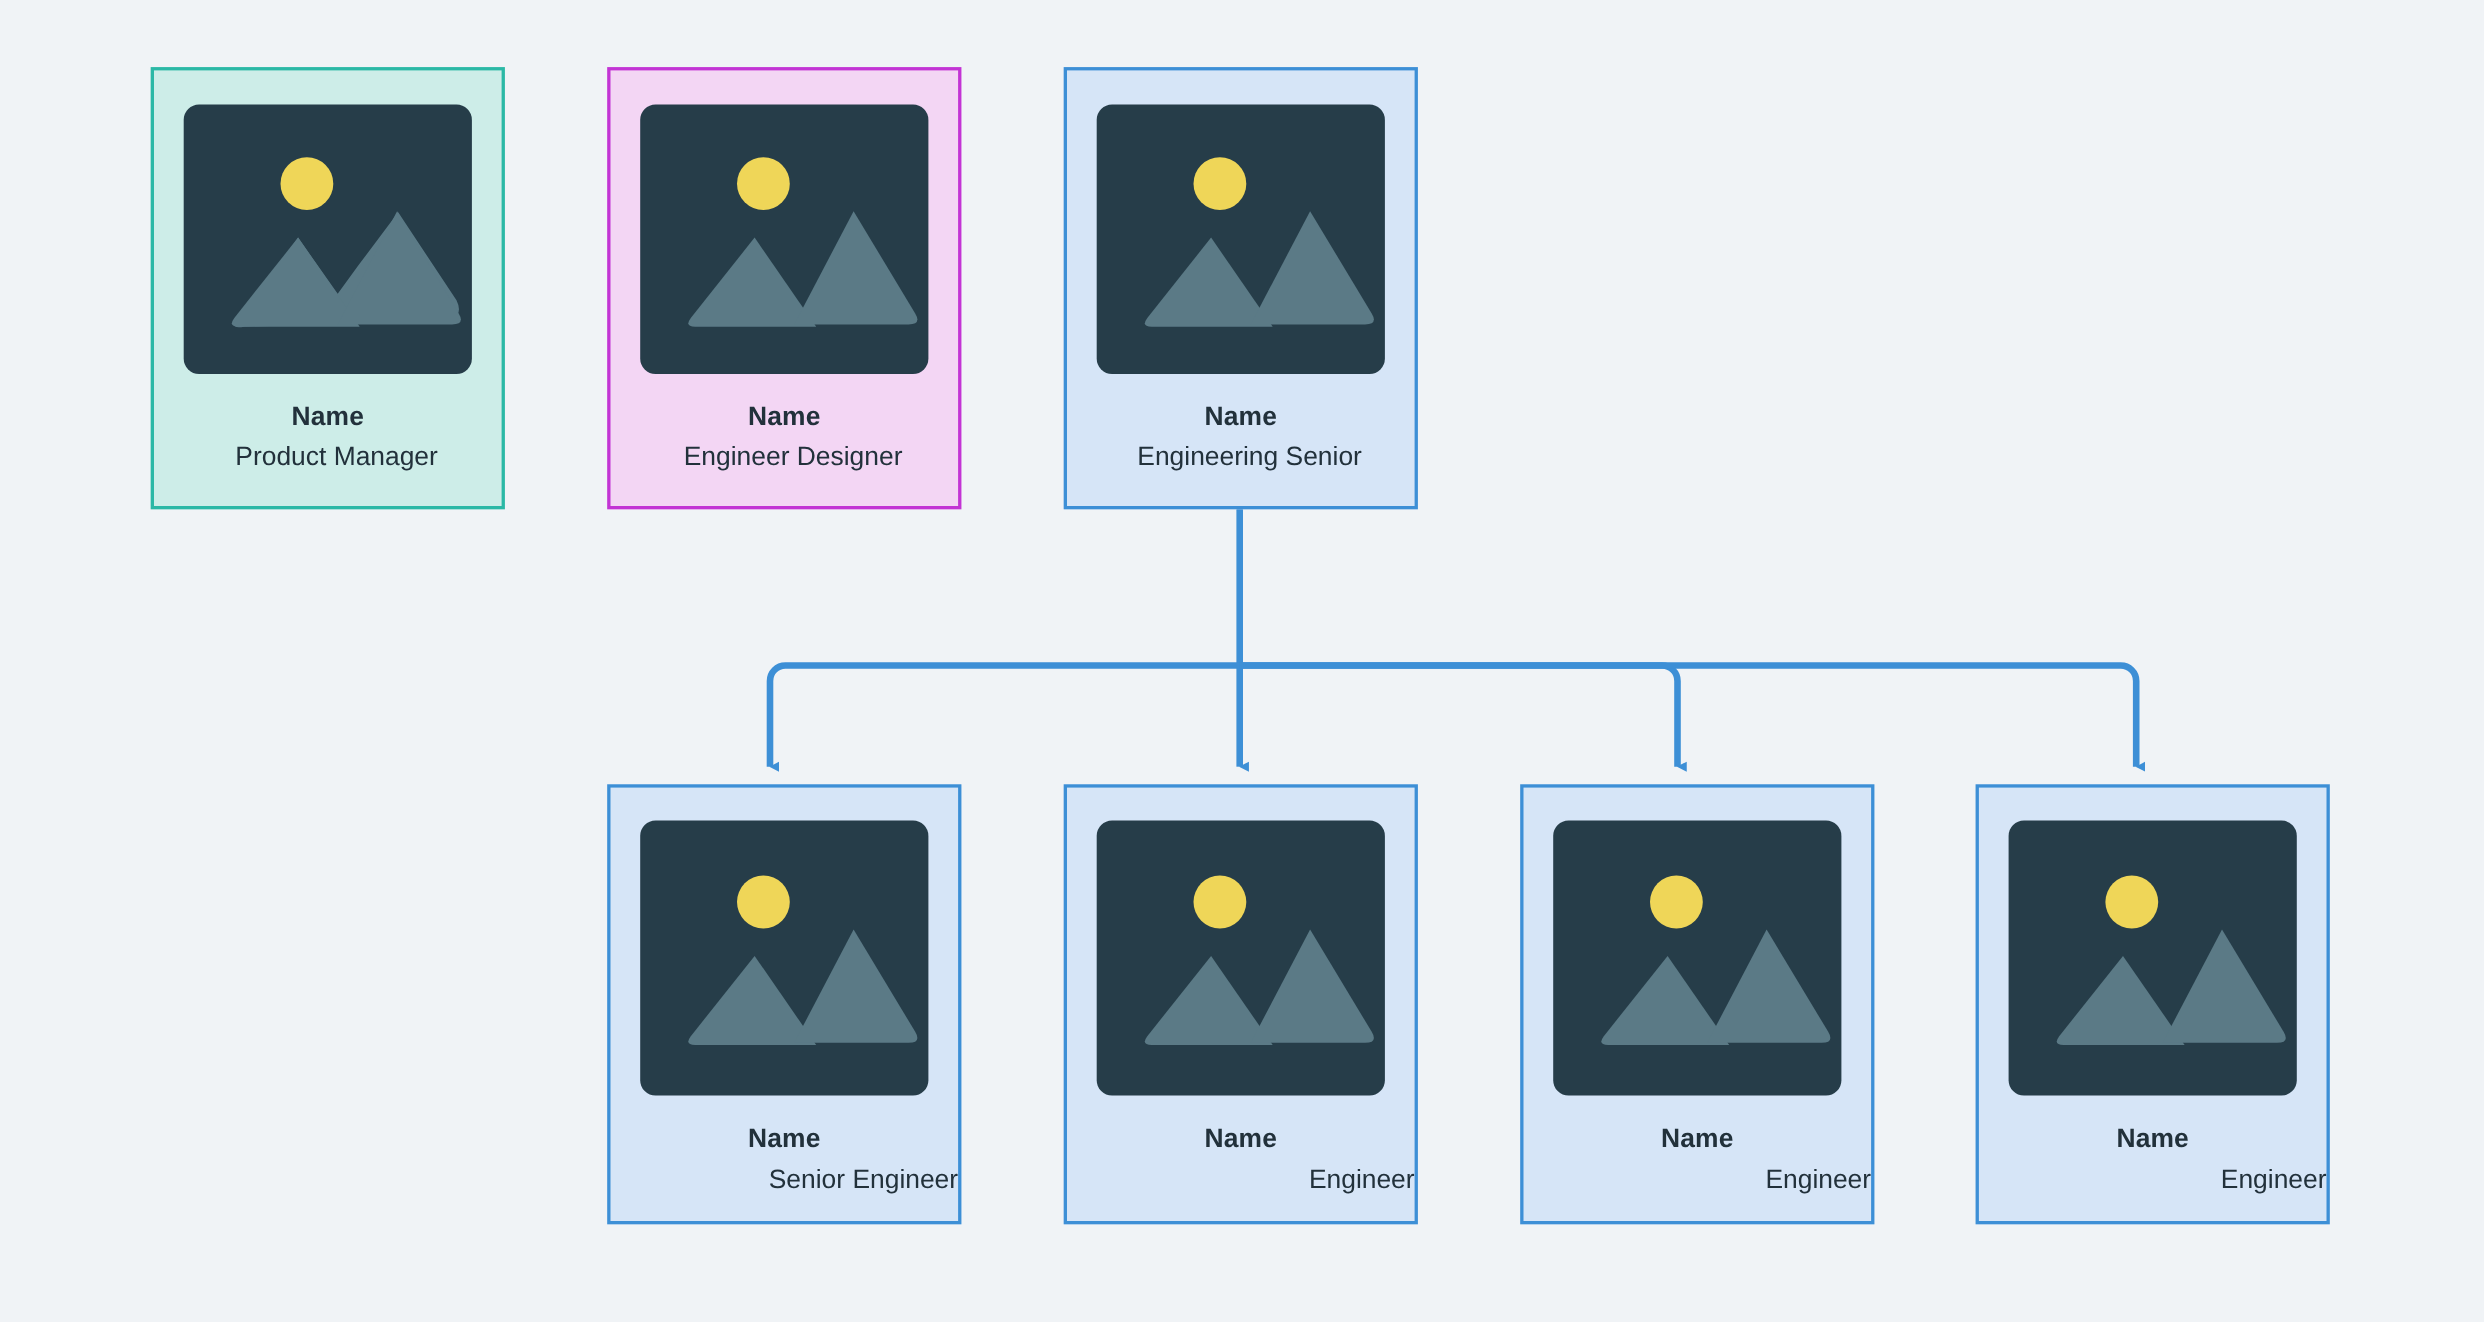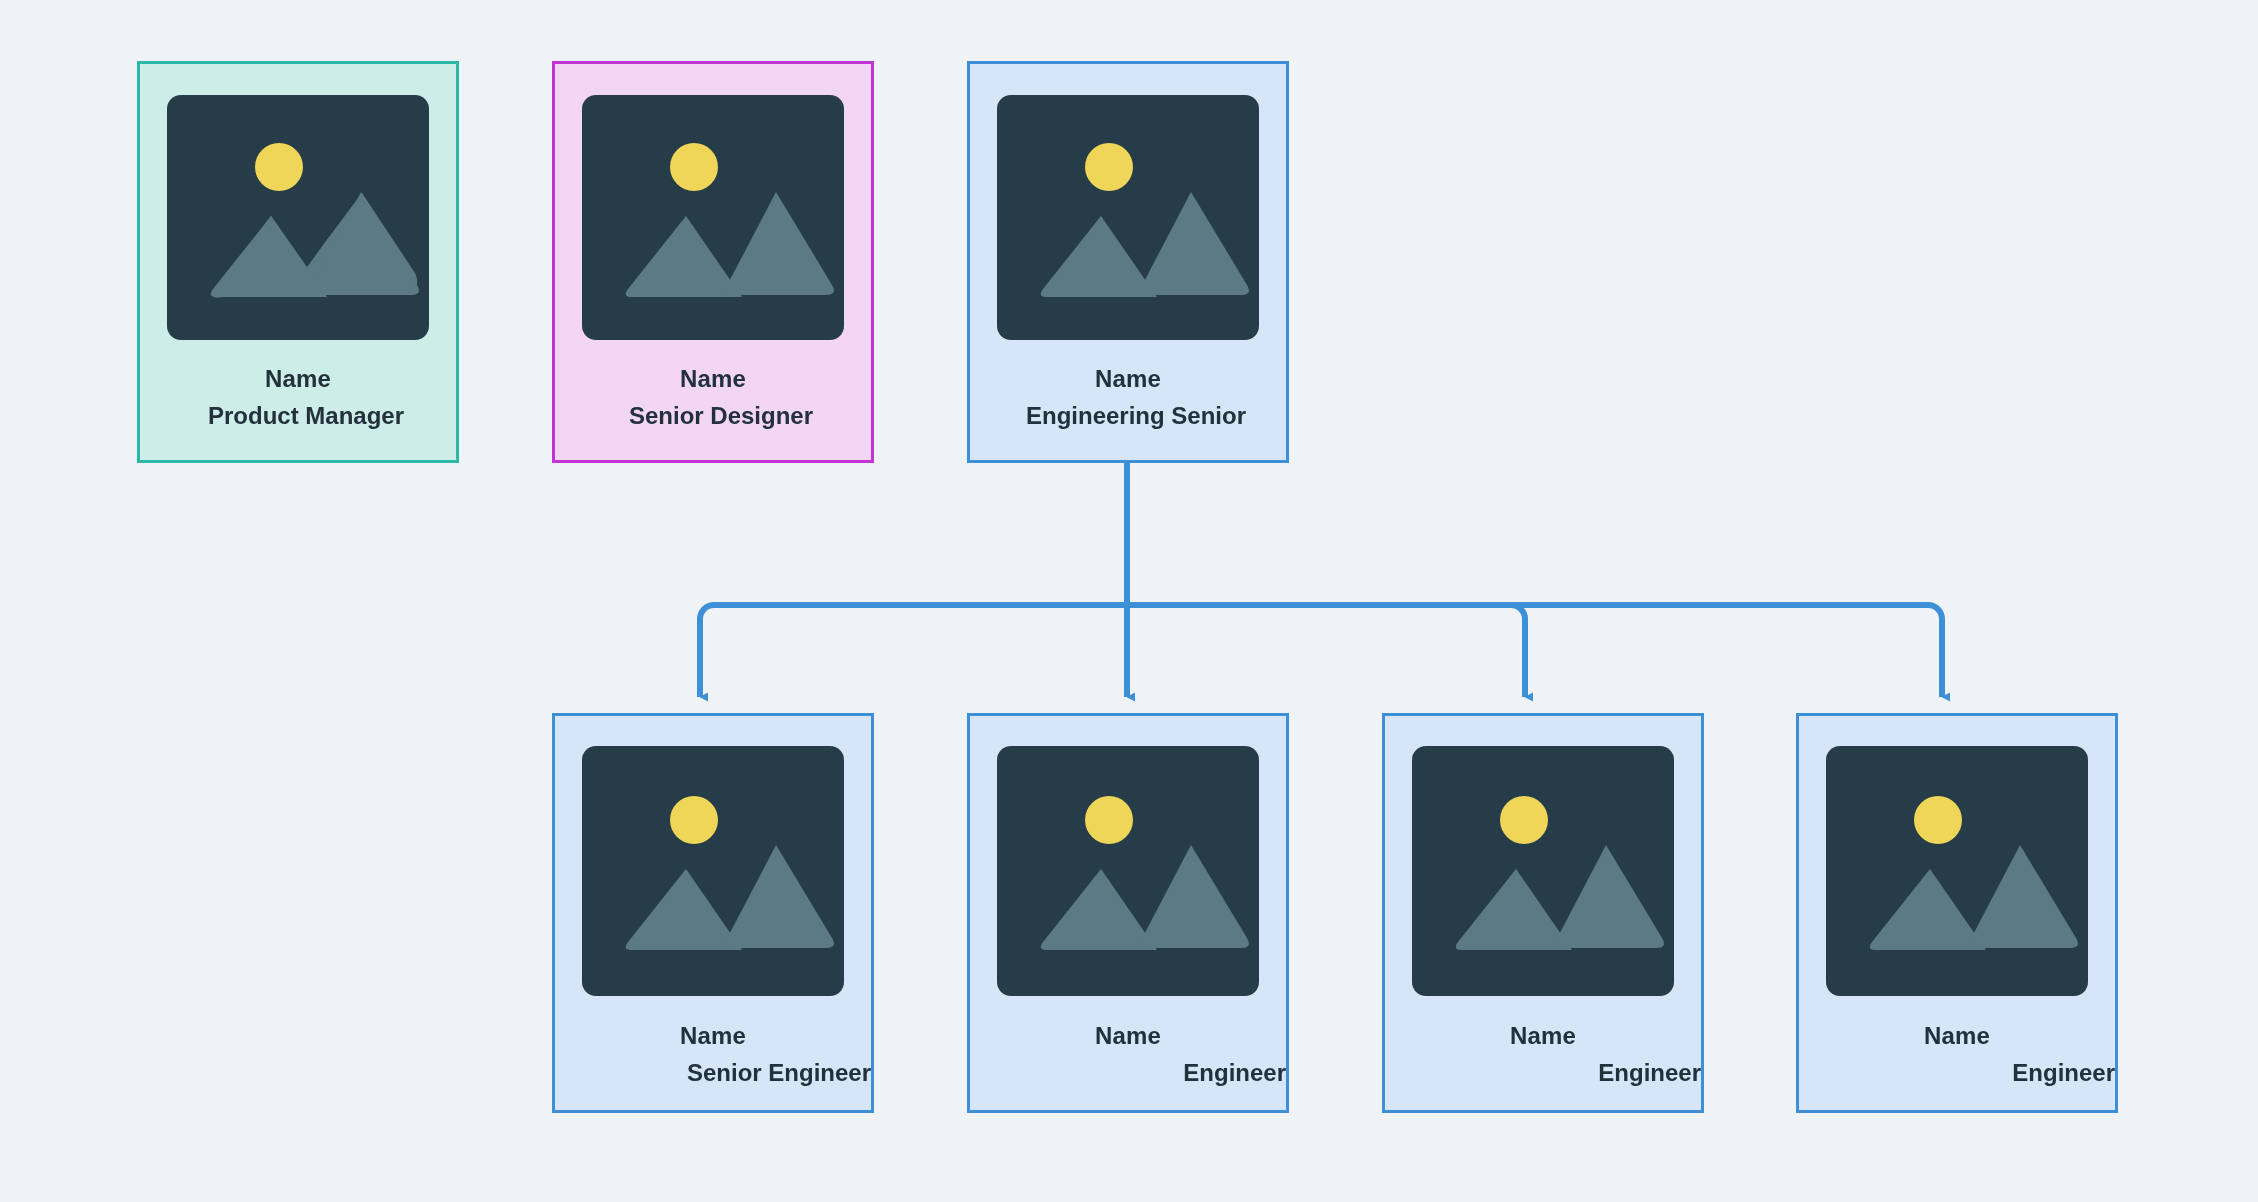--- a/index.html
+++ b/index.html
@@ -59,21 +59,21 @@
   .card-text {
     width: 100%;
     text-align: center;
     color: #22313B;
   }
   .card-name {
     font-weight: bold;
     letter-spacing: .1px;
   }
   .card-role {
-    font-weight: bold;
+    font-weight: normal;
     padding-left: 16px;
   }
 
   
   .size-top .card-photo   { width: 262px; height: 245px; margin-top: 31px; }
   .size-top .card-name    { font-size: 24px; margin-top: 25px; }
   .size-top .card-role    { font-size: 24px; margin-top: 9px; }
 
   .size-bot .card-photo   { width: 262px; height: 250px; margin-top: 30px; }
   .size-bot .card-name    { font-size: 24px; margin-top: 26px; }
@@ -122,21 +122,21 @@
               background:#F3D6F4; border:3px solid #C234D4;">
     <div class="card-photo">
       <div class="sun" style="left:88px; top:48px; width:48px; height:48px;"></div>
       <svg class="mtn" style="left:0; top:0;" width="262" height="250" viewBox="0 0 262 250">
         <path d="M104 121 L160 202 L50 202 Q40 202 46 194 Z" fill="#5B7A86"></path>
         <path d="M194 97 L250 190 Q256 200 244 200 L140 200 Z" fill="#5B7A86"></path>
       </svg>
     </div>
     <div class="card-text">
       <div class="card-name">Name</div>
-      <div class="card-role">Senior Designer</div>
+      <div class="card-role">Engineer Designer</div>
     </div>
   </div>
 
   <div class="card size-top" style="left:967px; top:61px; width:322px; height:402px;
               background:#D6E5F7; border:3px solid #3D8FD6;">
     <div class="card-photo">
       <div class="sun" style="left:88px; top:48px; width:48px; height:48px;"></div>
       <svg class="mtn" style="left:0; top:0;" width="262" height="250" viewBox="0 0 262 250">
         <path d="M104 121 L160 202 L50 202 Q40 202 46 194 Z" fill="#5B7A86"></path>
         <path d="M194 97 L250 190 Q256 200 244 200 L140 200 Z" fill="#5B7A86"></path>

